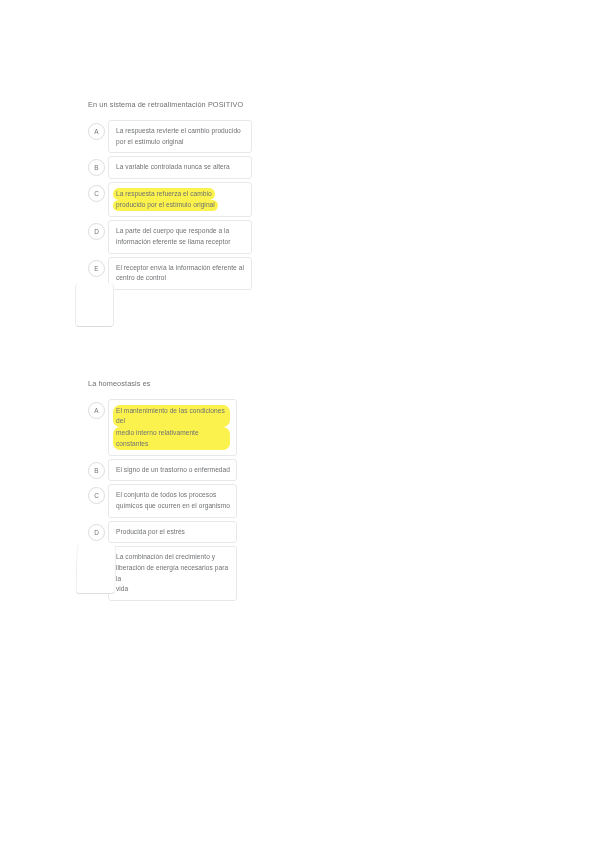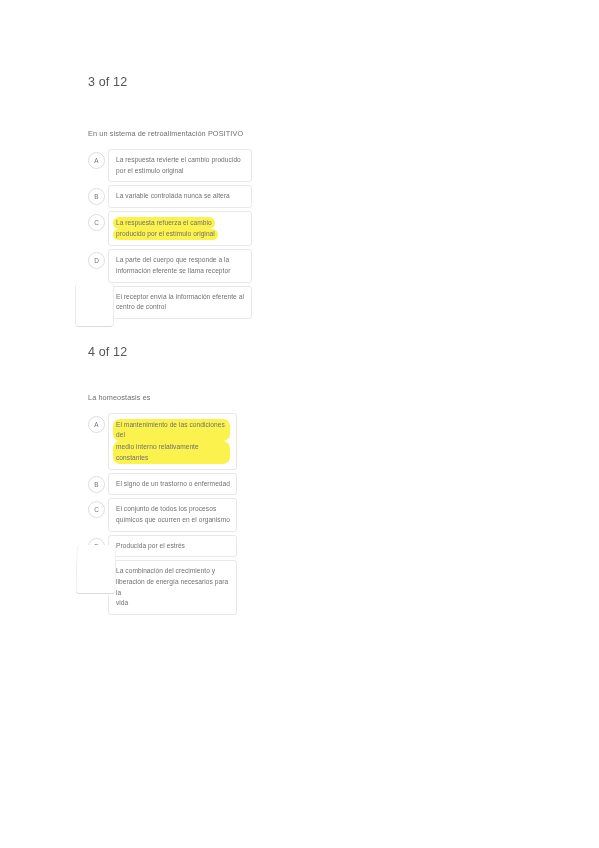--- a/index.html
+++ b/index.html
@@ -118,22 +118,21 @@
     border-bottom-color: #dcdfe1;
     transform: skewX(-1.2deg);
   }
 </style>
 </head>
 <body>
 
 <div class="page">
 
   <div class="qblock" style="left:88px; top:75px; width:164px;">
-    <div class="q-counter">3 of 12</div>
-    <div class="q-stem" style="margin-top:40px;">En un sistema de retroalimentación POSITIVO</div>
+    <div class="q-stem" style="margin-top:25px;">En un sistema de retroalimentación POSITIVO</div>
     <ul class="options" style="margin-top:11px;">
         <li class="option-row">
           <span class="opt-circle">A</span>
           <div class="opt-card">
             <span class="opt-text">
               <span class="ln">La respuesta revierte el cambio producido</span>
               <span class="ln">por el estímulo original</span>
             </span>
           </div>
         </li>
@@ -171,21 +170,20 @@
               <span class="ln">centro de control</span>
             </span>
           </div>
         </li>
       </ul>
   </div>
 
   <div class="artifact a1"></div>
 
   <div class="qblock" style="left:88px; top:345px; width:149px;">
-    <div class="q-counter">4 of 12</div>
     <div class="q-stem" style="margin-top:34px;">La homeostasis es</div>
     <ul class="options" style="margin-top:11px;">
         <li class="option-row">
           <span class="opt-circle">A</span>
           <div class="opt-card">
             <span class="opt-text hl">
               <span class="ln">El mantenimiento de las condiciones del</span>
               <span class="ln">medio interno relativamente constantes</span>
             </span>
           </div>

